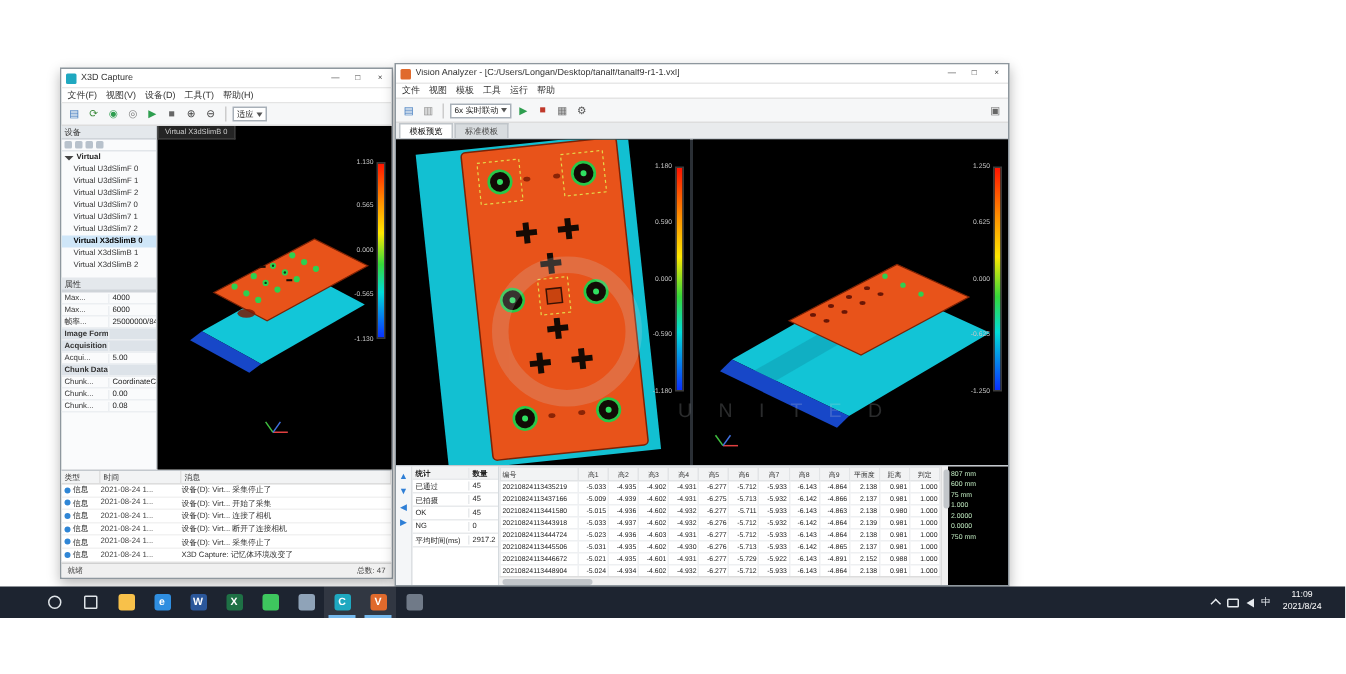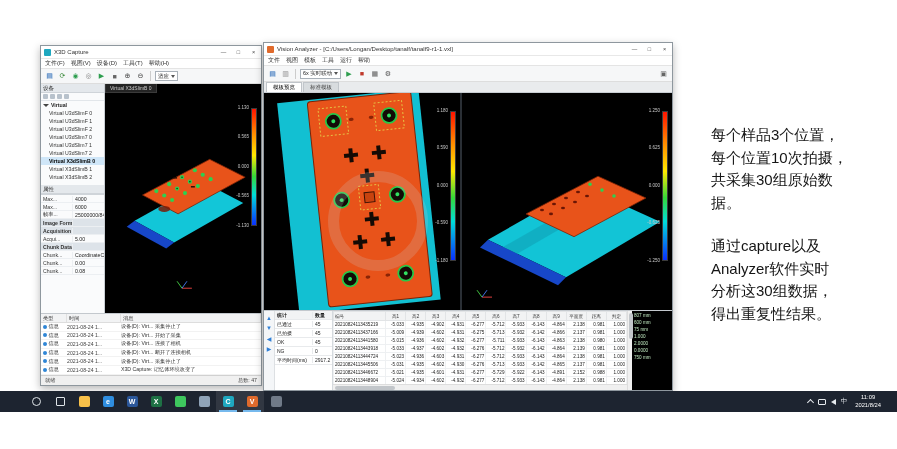--- a/index.html
+++ b/index.html
@@ -694,32 +694,23 @@
           <div class="info-line">1.000</div>
           <div class="info-line">2.0000</div>
           <div class="info-line">0.0000</div>
           <div class="info-line">750 mm</div>
         </div>
     </div>
   </div>
 
   <div id="watermark">
     <div class="wm-ring"></div>
+    <div class="wm-caption">U N I T E D</div>
   </div>
 
-  <div id="annotation">
-    <div class="para">每个样品3个位置，
-每个位置10次拍摄，
-共采集30组原始数
-据。</div>
-    <div class="para">通过capture以及
-Analyzer软件实时
-分析这30组数据，
-得出重复性结果。</div>
-  </div>
 
   <div id="taskbar">
     <div id="taskbar-apps">
         <div class="tb-slot">
           <div class="tb-ic win-logo">
             <div class="wq"></div>
             <div class="wq"></div>
             <div class="wq"></div>
             <div class="wq"></div>
           </div>

